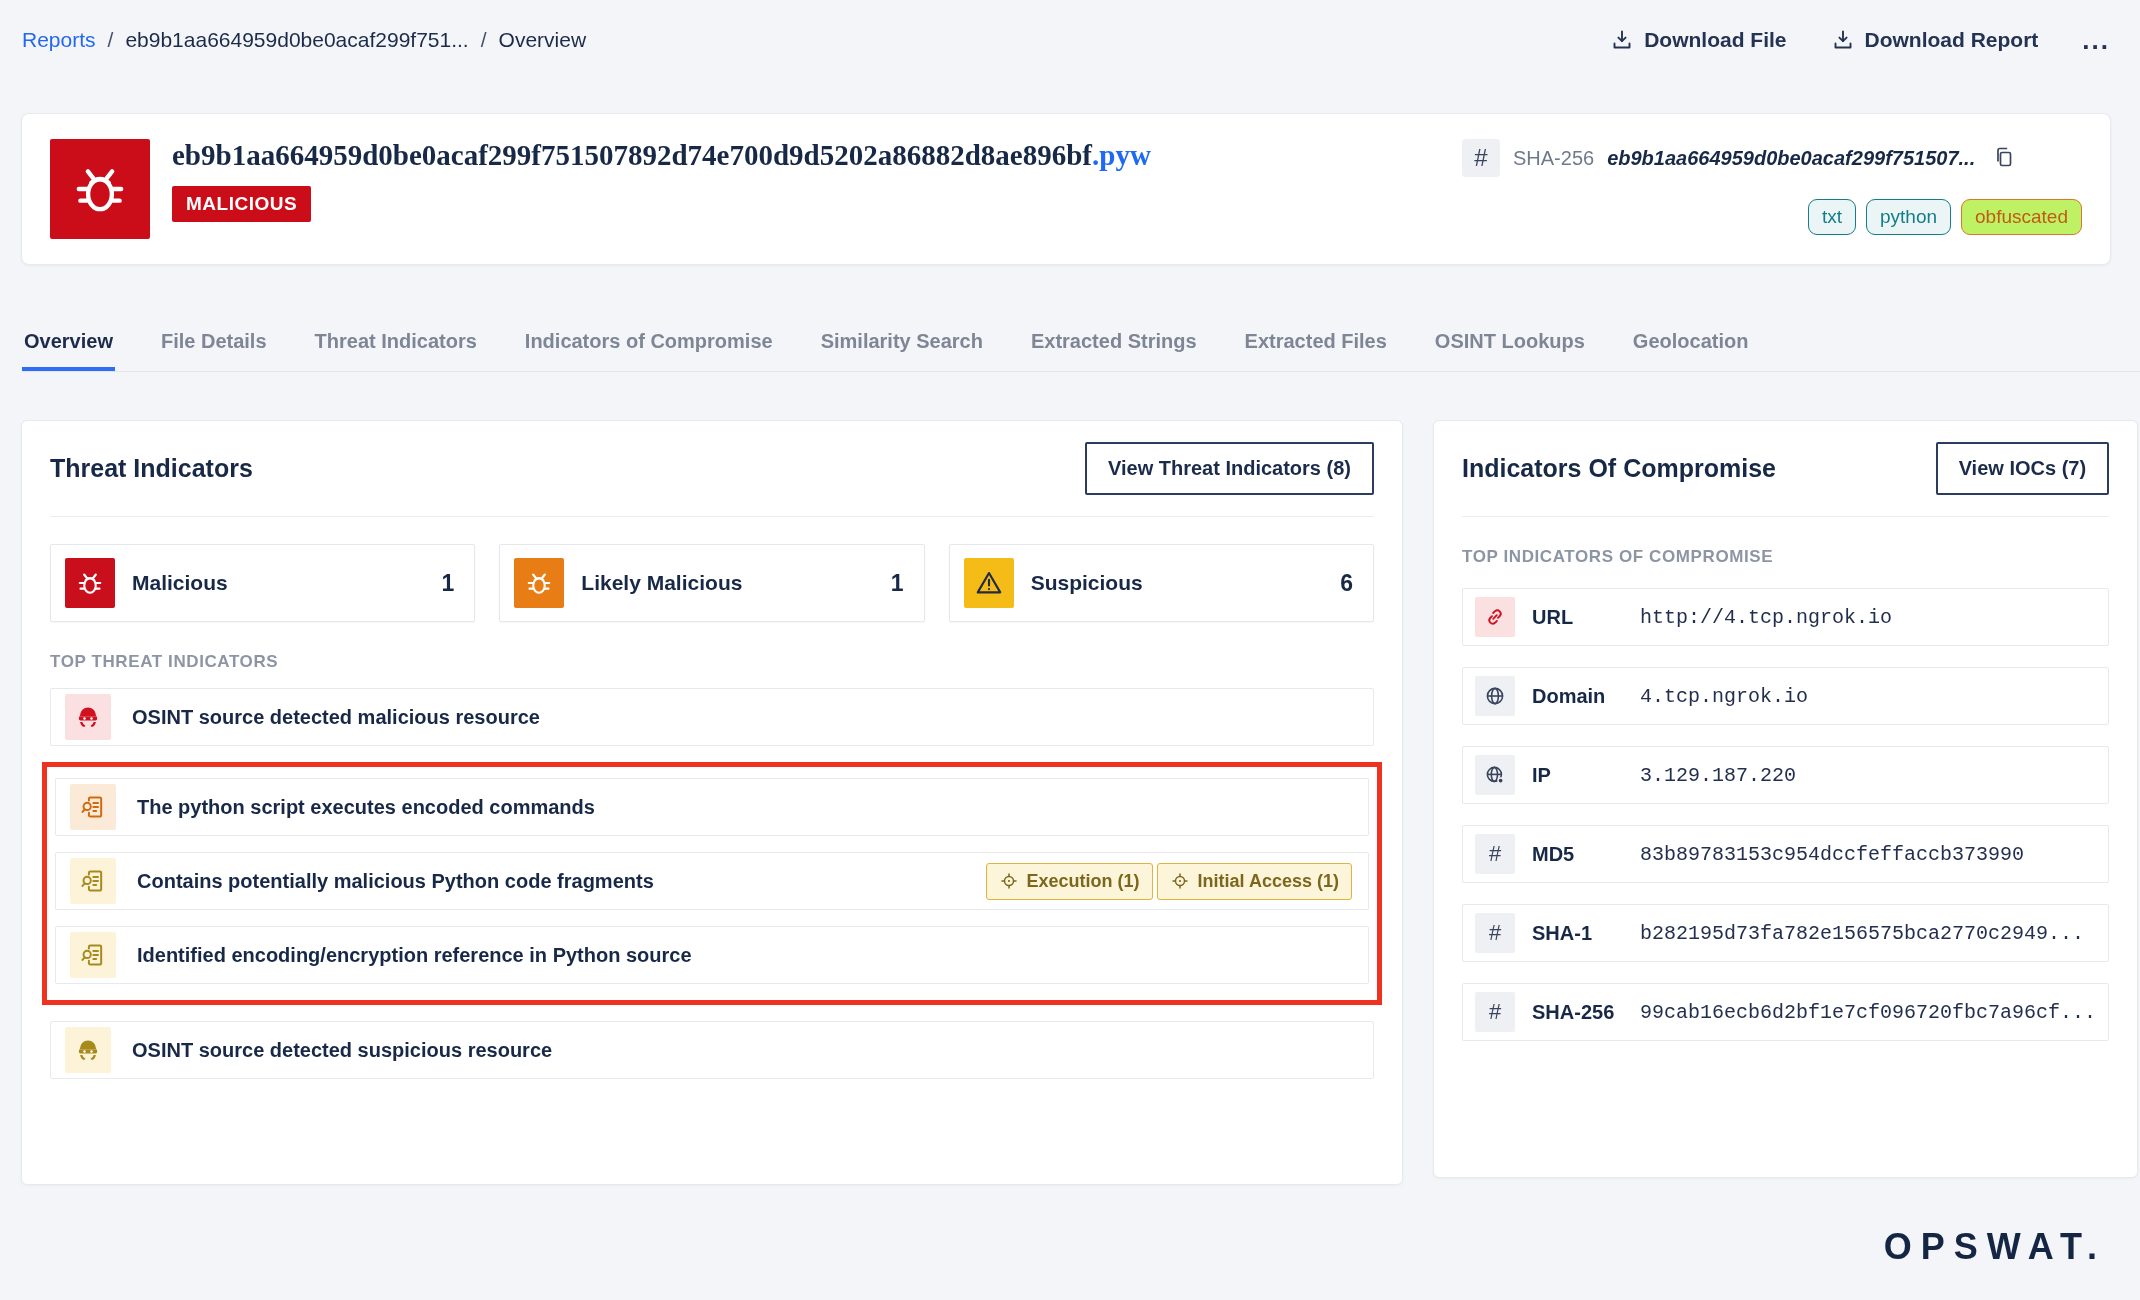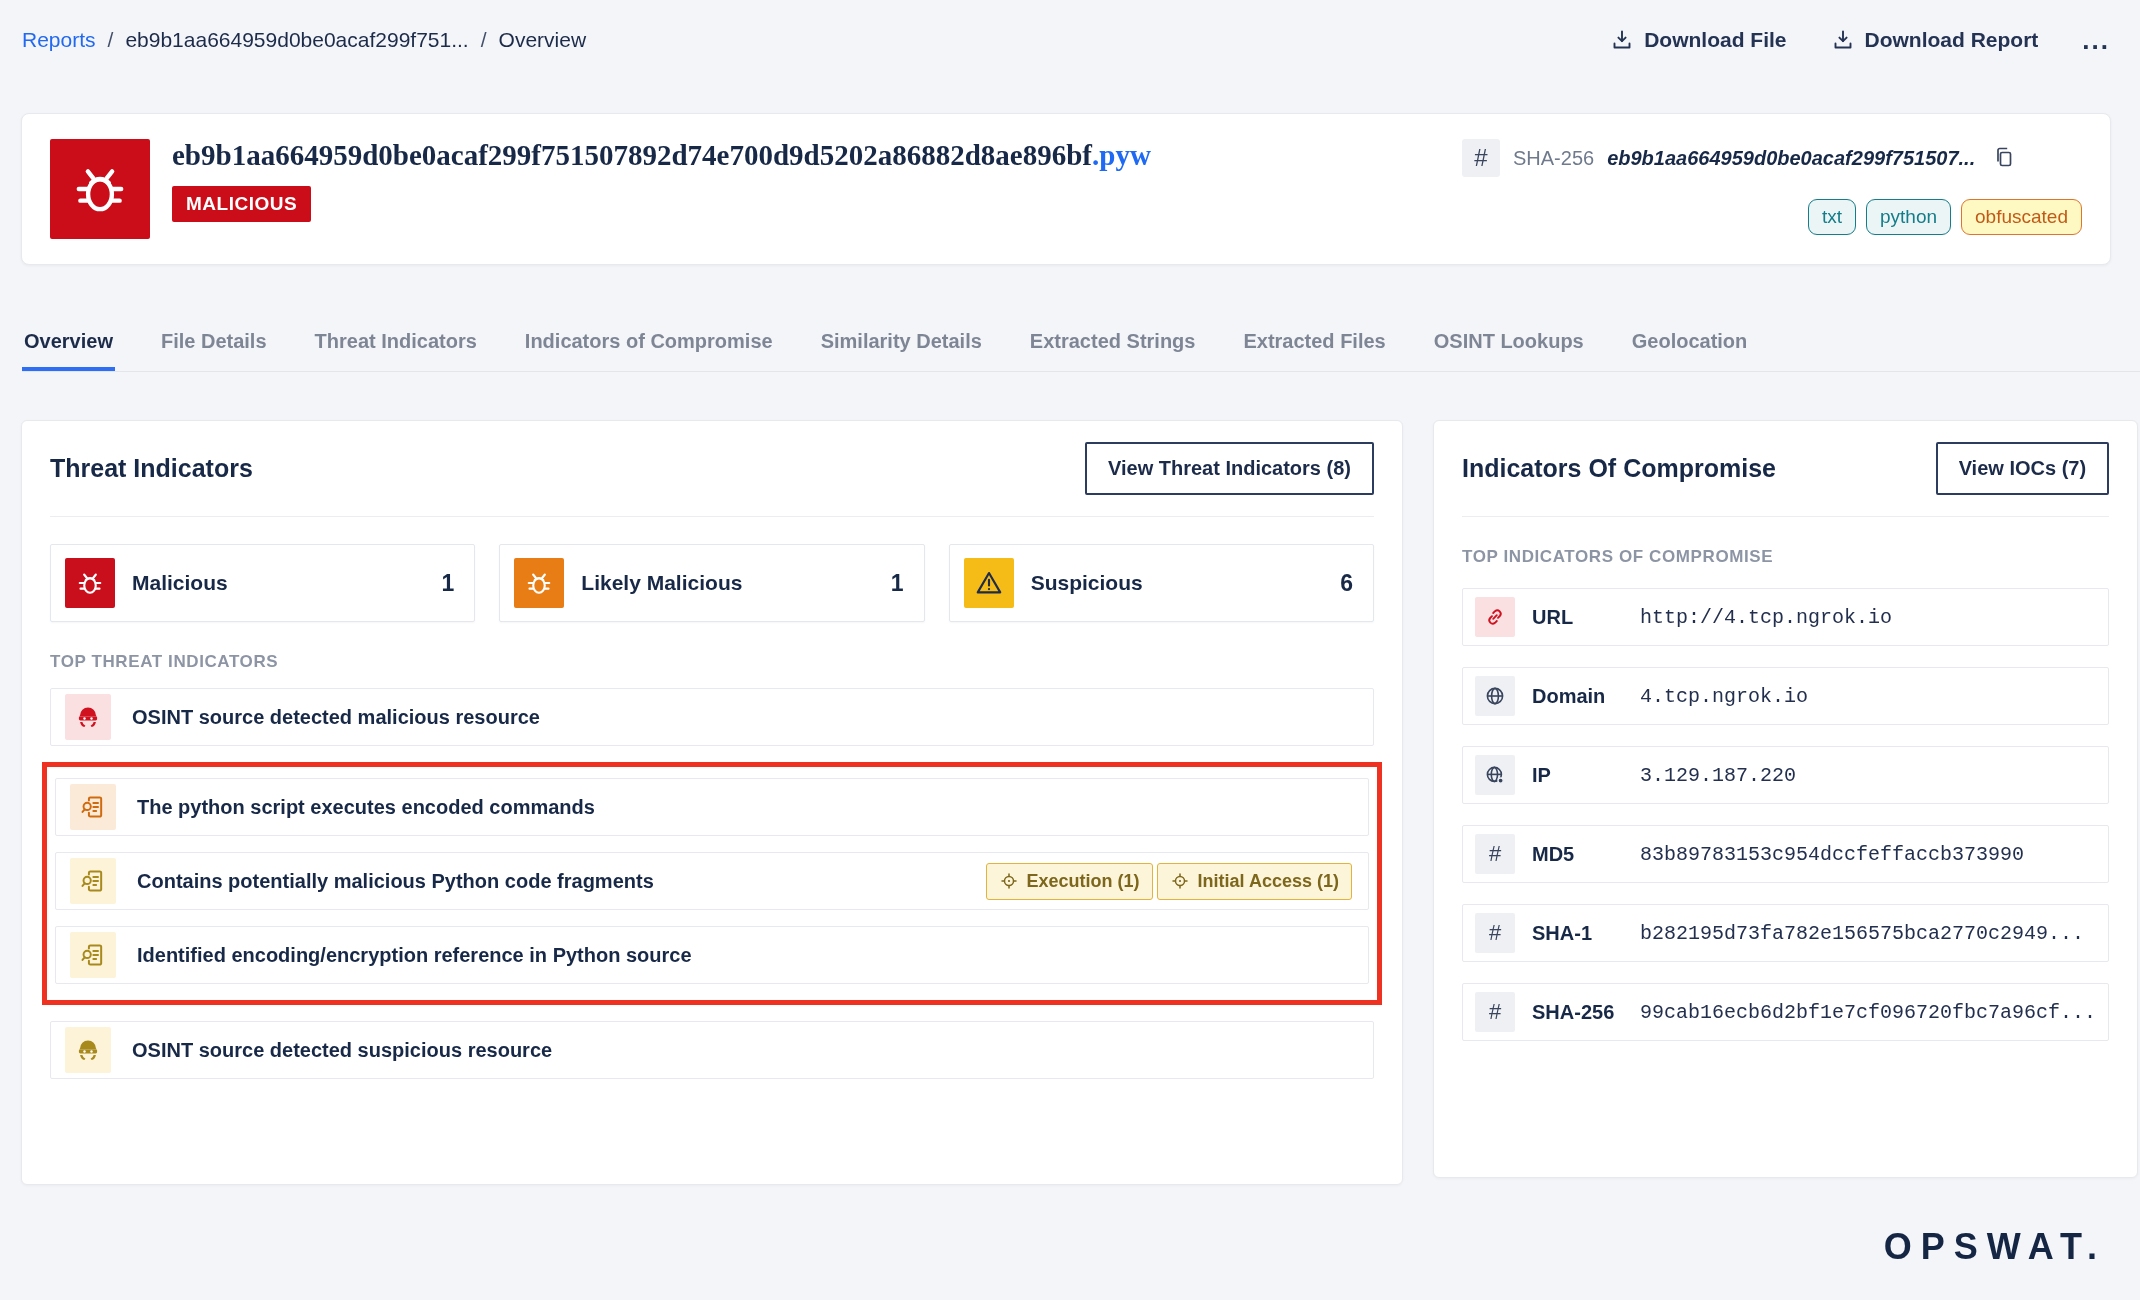--- a/index.html
+++ b/index.html
@@ -43,21 +43,21 @@
   .hash-chip { width:38px; height:38px; background:#eef0f3; border-radius:3px;
     display:flex; align-items:center; justify-content:center;
     font-size:24px; font-weight:500; color:#39455e; flex:0 0 auto; }
   .sha-label { font-size:20px; color:#707a8d; }
   .sha-value { font-size:20px; font-weight:bold; color:#182948;font-style:italic; }
   .copy-btn { background:none; border:none; cursor:pointer; margin-left:4px; }
   .copy-btn svg { width:24px; height:24px; }
   .tags-row { margin-top:22px; display:flex; gap:10px; }
   .tag { font-size:19px; padding:6px 13px; border-radius:9px; border:1.5px solid; }
   .tag.teal { color:#147d8a; border-color:#147d8a; background:#ecf5f6; }
-  .tag.orange { color:#c25a17; border-color:#e0742c; background:#fef9c3; }
+  .tag.orange { color:#c25a17; border-color:#e0742c; background:#bef264; }
 
   
   .tabs { position:absolute; top:322px; left:22px; right:0; display:flex; gap:44px;
     border-bottom:1px solid #e3e5ea; padding-right:30px; }
   .tab { font-size:20px; font-weight:bold; color:#7e8696; padding:8px 2px 14px;
     cursor:pointer; border-bottom:4px solid transparent; white-space:nowrap; }
   .tab.active { color:#1c2b4a; border-bottom-color:#2e6ef5; }
 
   
   .main { position:absolute; top:420px; left:21px; right:29px; display:flex; gap:30px;
@@ -239,21 +239,21 @@
       <span class="tag orange">obfuscated</span>
     </div>
   </div>
 </div>
 
 <div class="tabs">
   <div class="tab active">Overview</div>
   <div class="tab">File Details</div>
   <div class="tab">Threat Indicators</div>
   <div class="tab">Indicators of Compromise</div>
-  <div class="tab">Similarity Details</div>
+  <div class="tab">Similarity Search</div>
   <div class="tab">Extracted Strings</div>
   <div class="tab">Extracted Files</div>
   <div class="tab">OSINT Lookups</div>
   <div class="tab">Geolocation</div>
 </div>
 
 <div class="main">
 
   <div class="card card-left">
     <div class="card-head">

